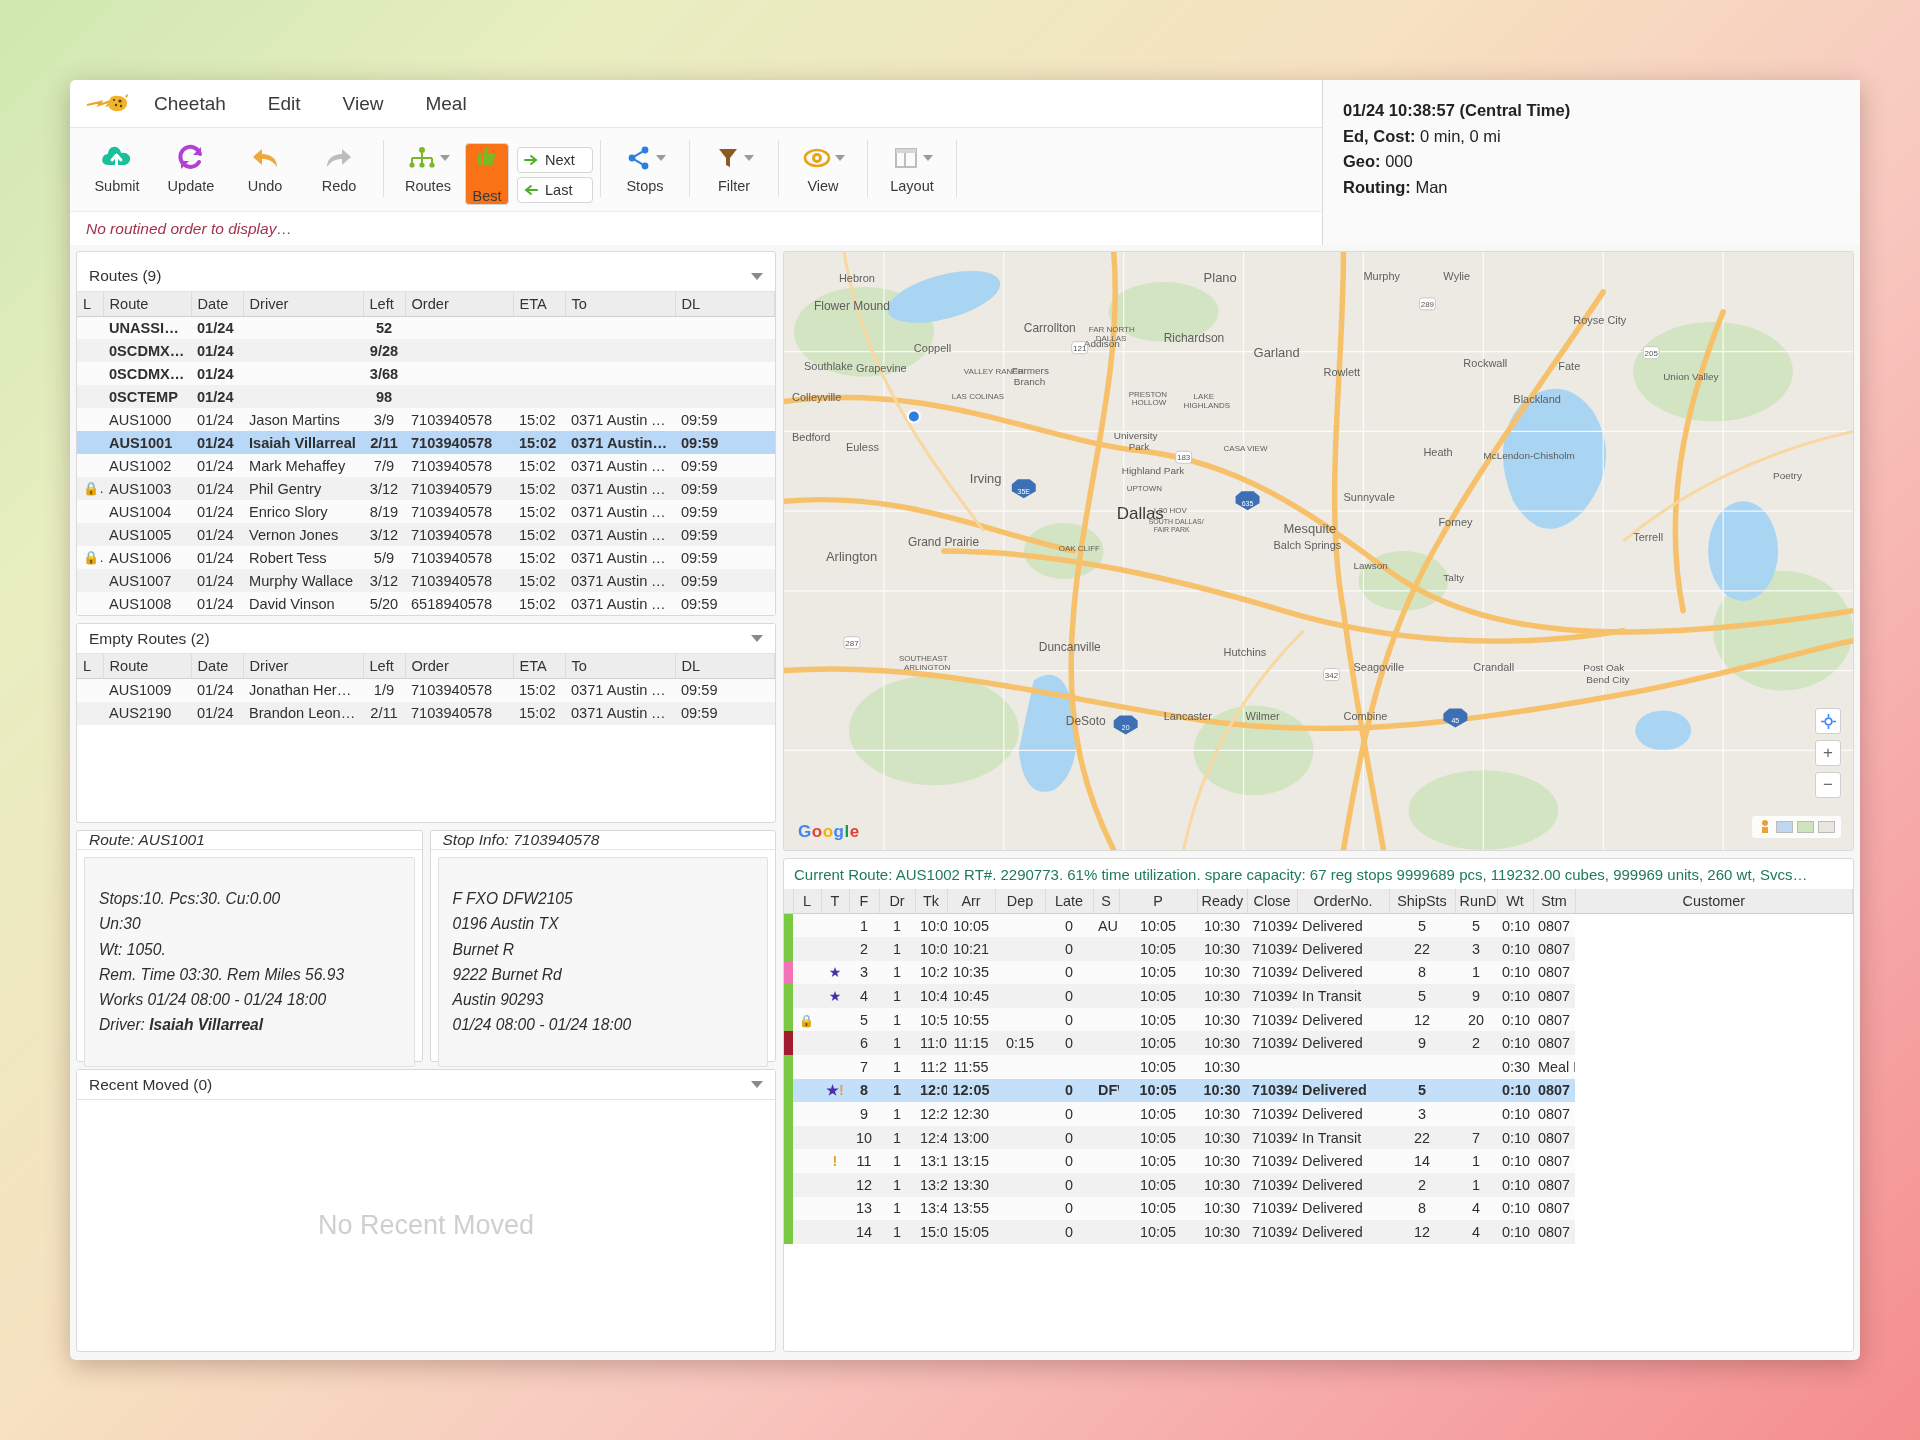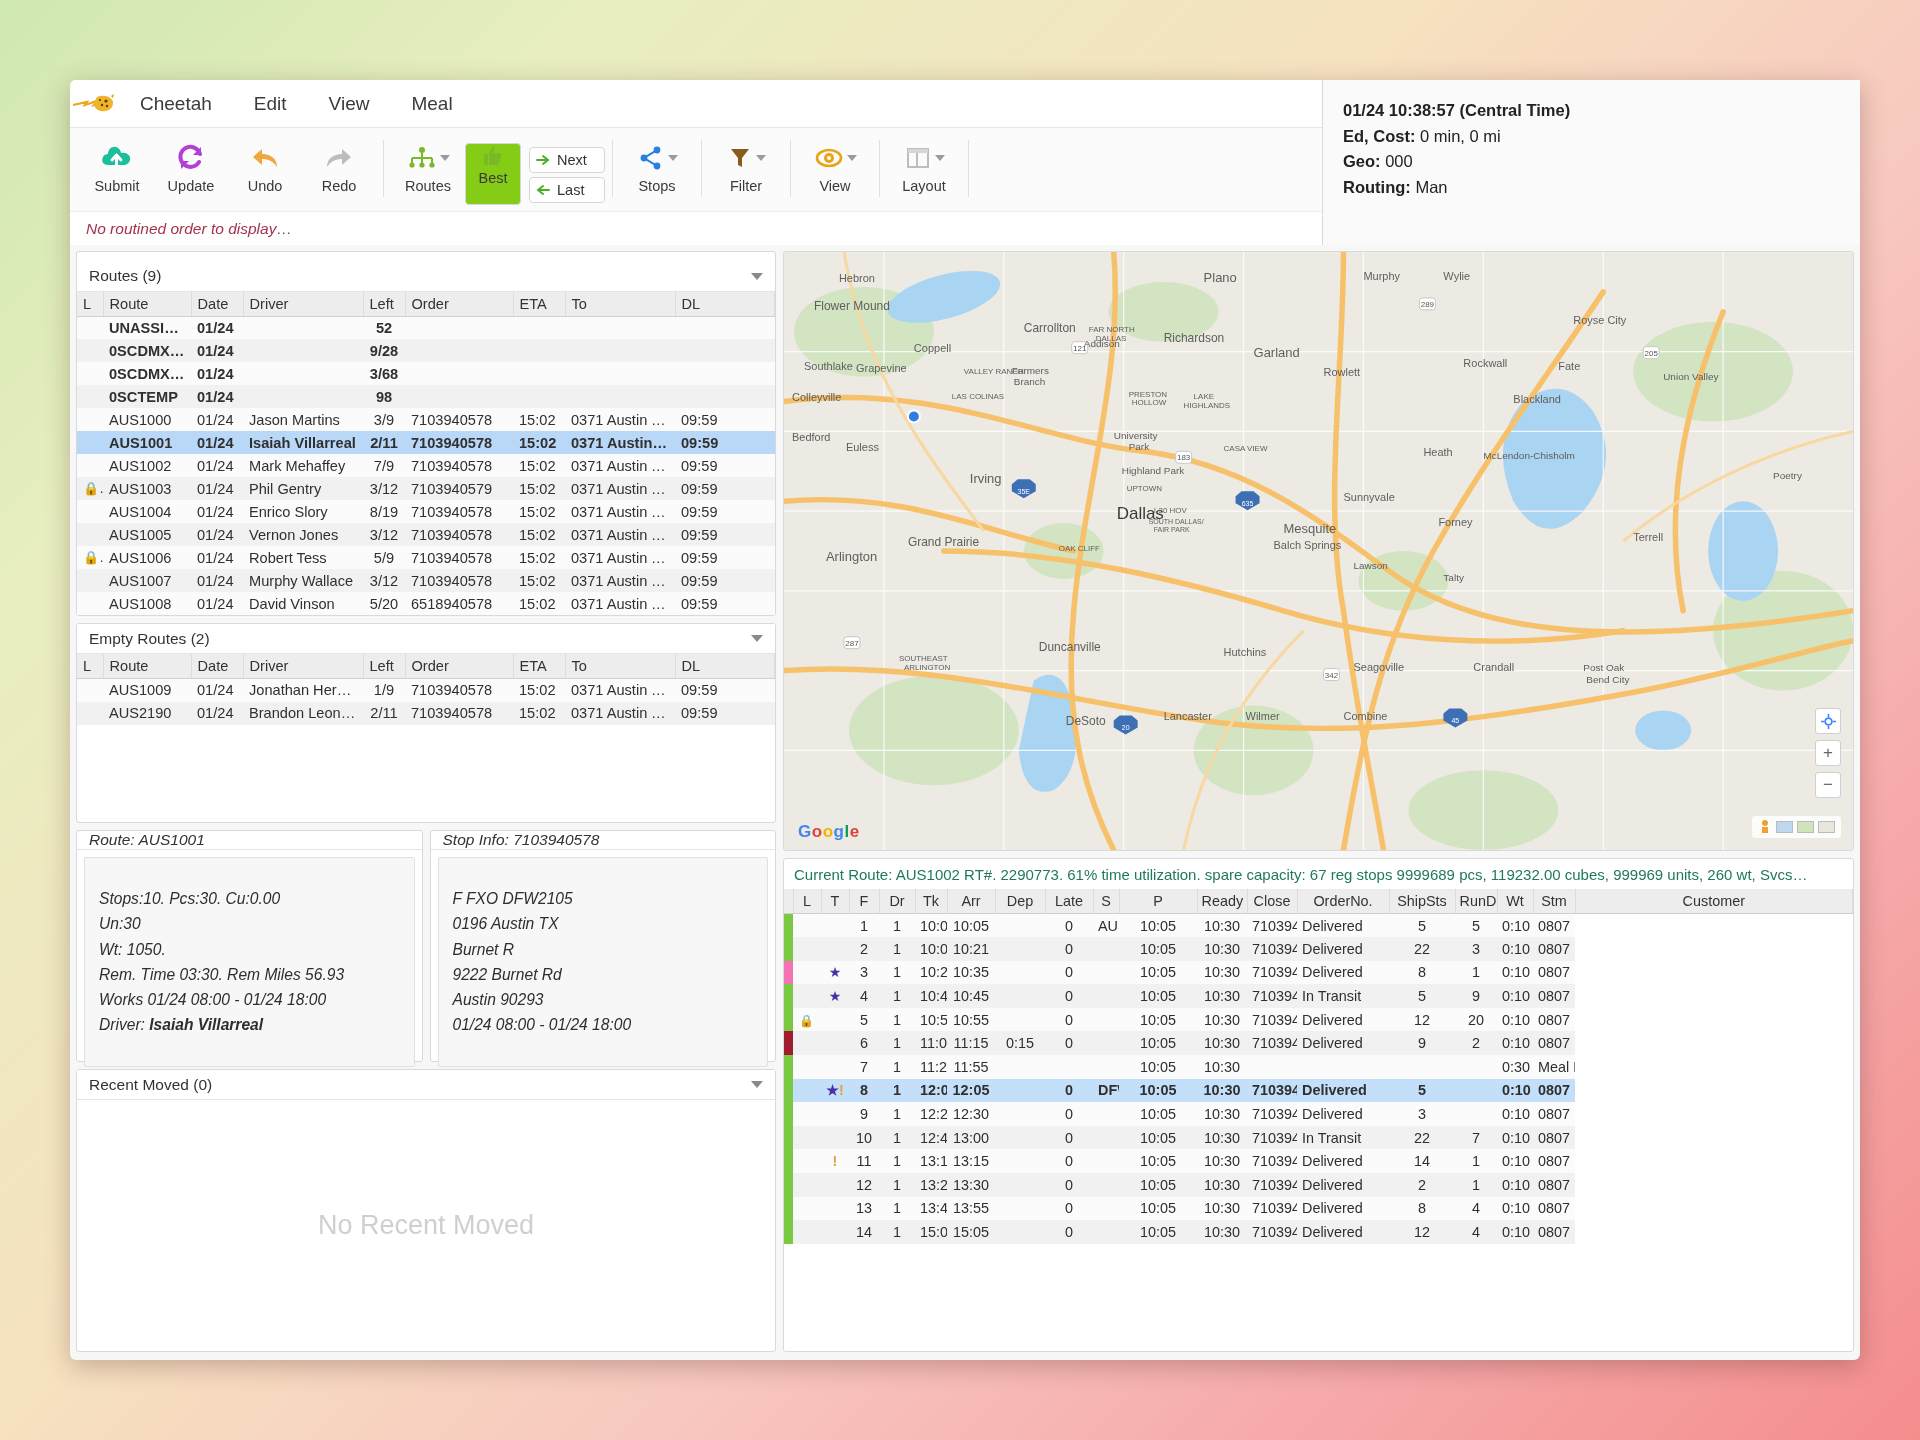--- a/index.html
+++ b/index.html
@@ -12,34 +12,34 @@
   .app {
     position:absolute; left:70px; top:80px; width:1790px; height:1280px;
     background:#f7f7f7; border-radius:6px;
     box-shadow:0 6px 26px rgba(80,40,40,.30);
     display:flex; flex-direction:column;
   }
   
   .topzone { display:flex; height:165px; flex:0 0 165px; }
   .topleft { width:1253px; background:#fff; border-right:1px solid #d8d8d8; display:flex; flex-direction:column;
              border-top-left-radius:6px; }
-  .menubar { height:48px; display:flex; align-items:center; gap:6px; border-bottom:1px solid #e6e6e6;
+  .menubar { height:48px; display:flex; align-items:center; padding-left:14px; gap:6px; border-bottom:1px solid #e6e6e6;
              background:#fff; border-top-left-radius:6px; }
   .logo { width:46px; height:28px; display:flex; align-items:center; justify-content:center; }
   .menuitem { padding:5px 18px; font-size:19px; color:#3b3b3b; cursor:default; }
   .toolbar { flex:1; display:flex; align-items:stretch; background:#fbfbfb; padding:4px 6px 0 10px; }
   .tbtn { width:74px; display:flex; flex-direction:column; align-items:center; justify-content:flex-start;
           padding-top:8px; cursor:default; }
   .tbtn .ico { height:36px; display:flex; align-items:center; justify-content:center; }
   .tbtn .lbl { font-size:14.5px; color:#3a3a3a; margin-top:2px; }
   .tsep { width:1px; background:#e0e0e0; margin:8px 7px 14px 7px; }
   .caret { width:0;height:0;border-left:5px solid transparent;border-right:5px solid transparent;border-top:6px solid #9b9b9b; margin-left:3px; }
   .splitrow { display:flex; align-items:center; }
-  .bestbox { border:1px solid #d6d6d6; background:#84cc16; border-radius:4px; width:56px; height:62px;
-             display:flex; flex-direction:column; align-items:center; justify-content:flex-start; margin-top:4px;}
+  .bestbox { border:1px solid #d6d6d6; background:#f97316; border-radius:4px; width:44px; height:62px;
+             display:flex; flex-direction:column; align-items:center; justify-content:space-between; margin-top:4px;}
   .nextlast { display:flex; flex-direction:column; gap:4px; margin-left:8px; margin-top:6px; }
   .nlbtn { border:1px solid #d6d6d6; background:#fff; border-radius:4px; font-size:14.5px; color:#333;
            padding:4px 12px 4px 6px; display:flex; align-items:center; gap:7px; min-width:76px; cursor:default;}
   .statusline { height:34px; display:flex; align-items:center; padding-left:16px; background:#fff;
                 font-size:15.5px; font-style:italic; color:#a3334a; border-top:1px solid #ececec;}
   .topright { flex:1; background:#fafafa; padding:18px 0 0 20px; }
   .topright div { font-size:16.5px; color:#222; line-height:1.55; white-space:nowrap; }
   .topright b { font-weight:bold; }
   
   .main { flex:1; display:flex; padding:6px 6px 8px 6px; gap:7px; min-height:0; }

